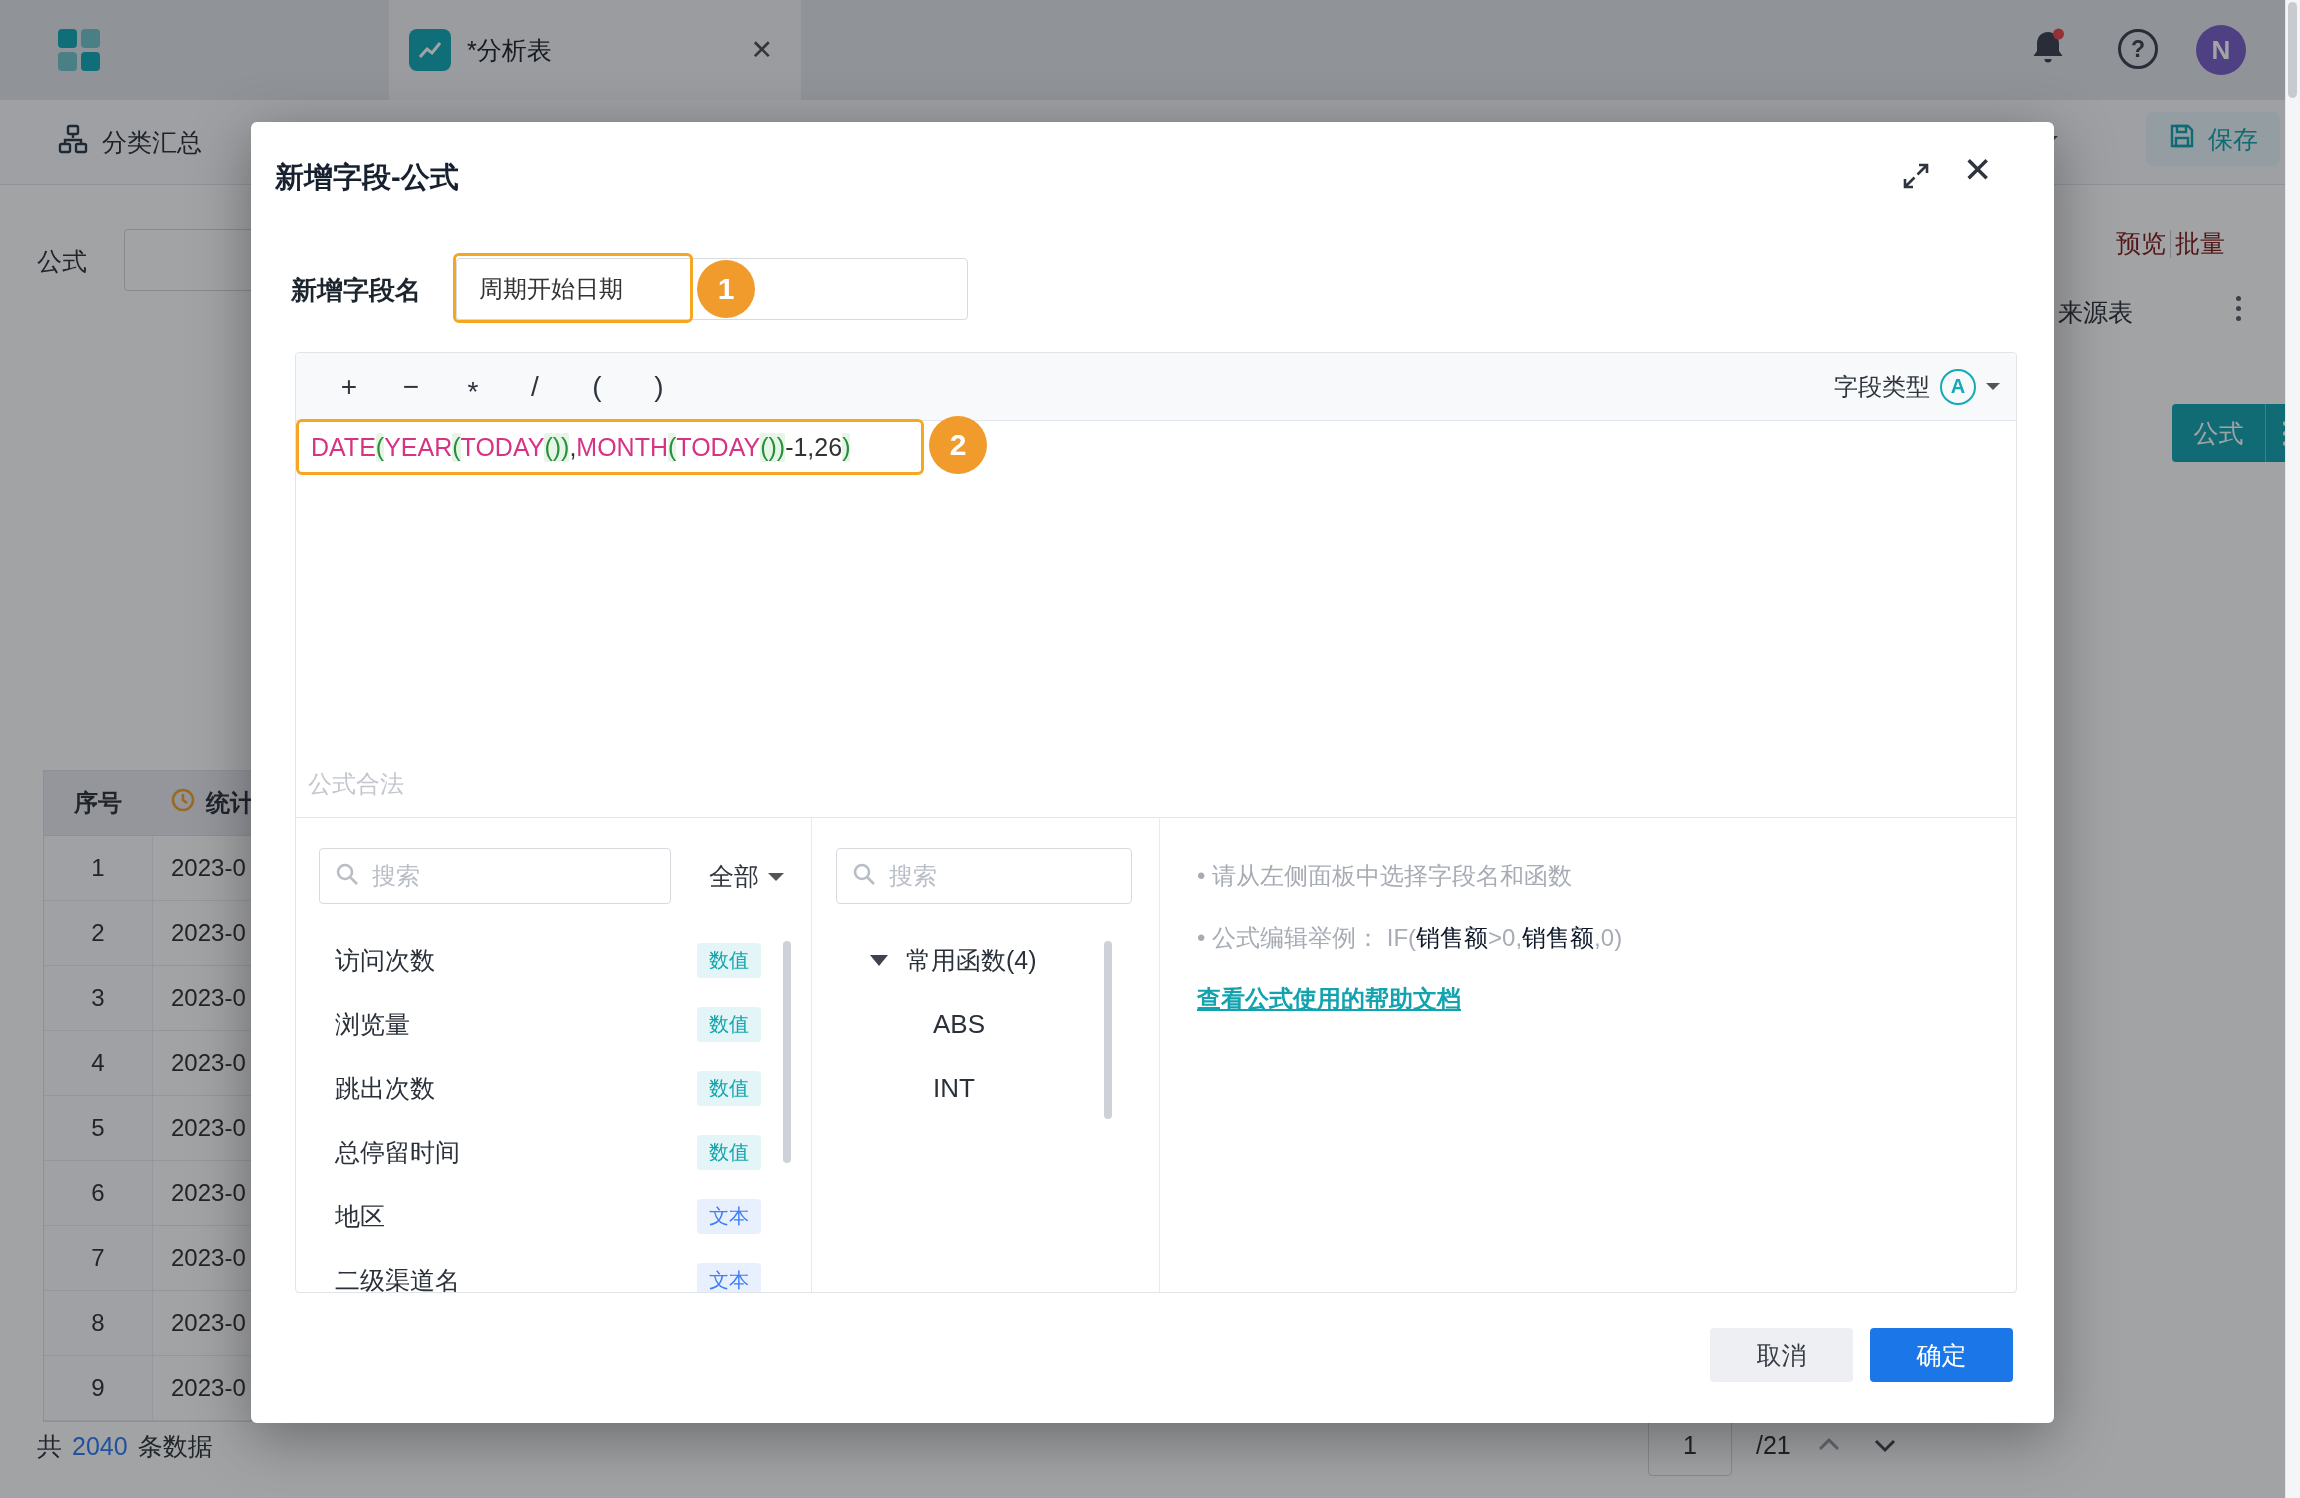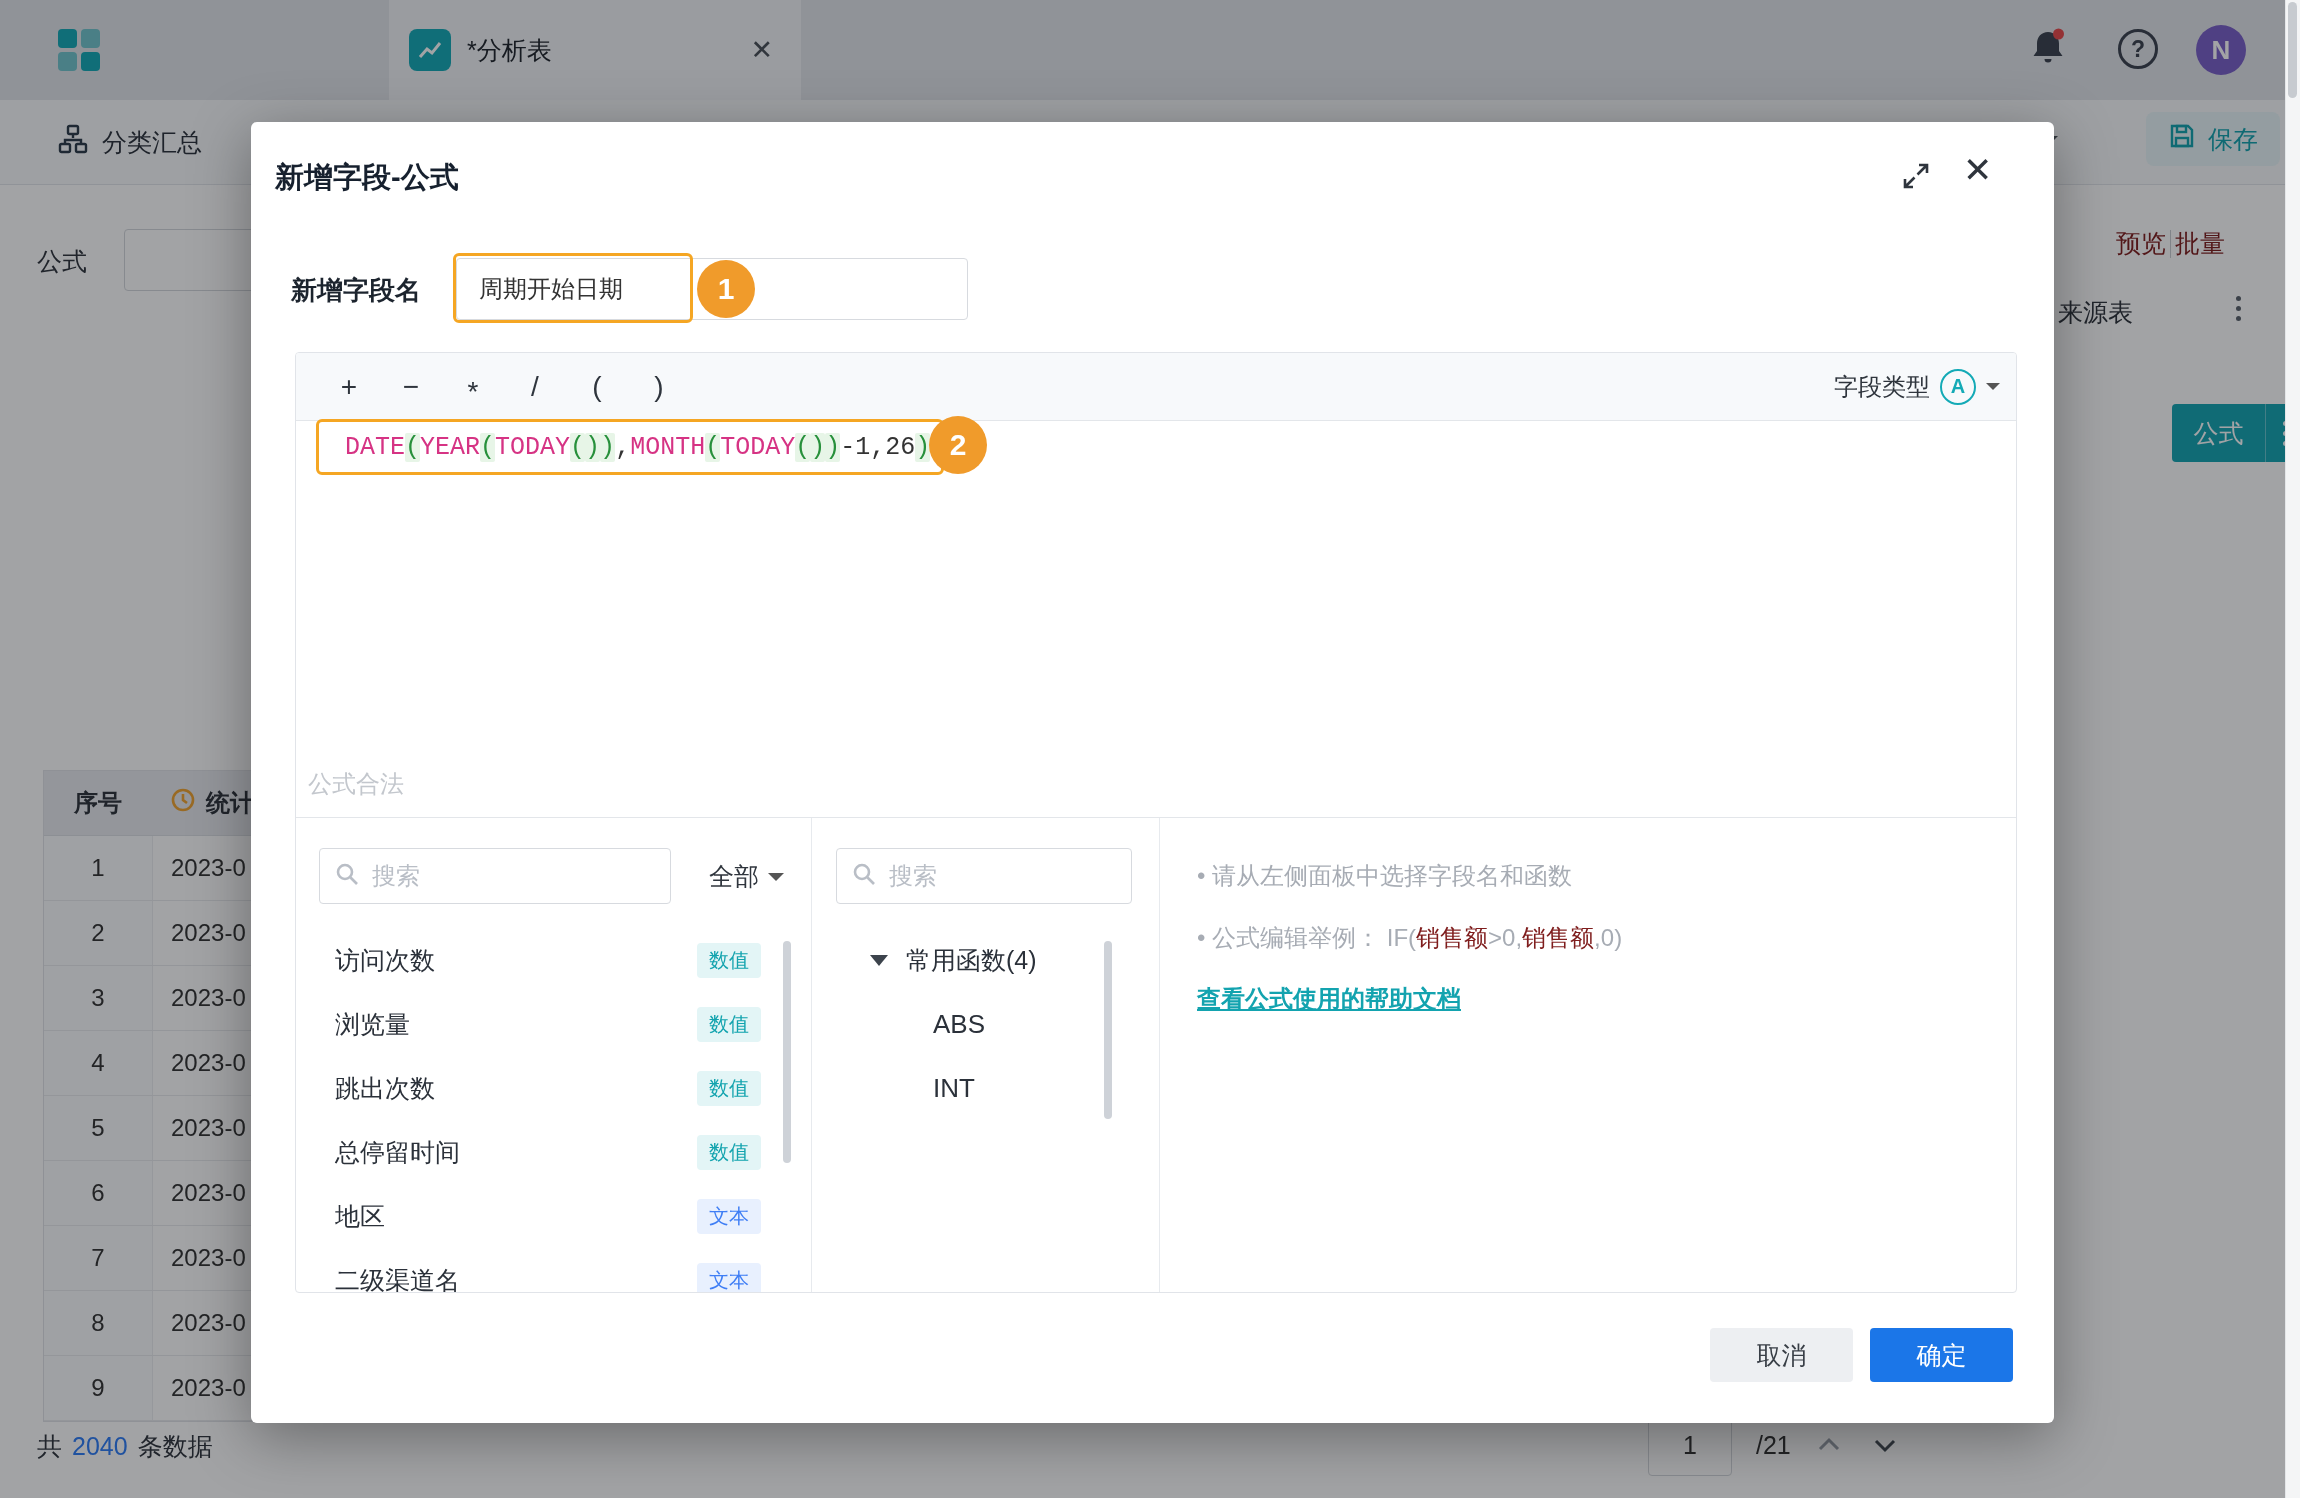--- a/index.html
+++ b/index.html
@@ -90,22 +90,22 @@
                 display:flex;align-items:center;padding-left:30px;gap:16px;}
   .op{width:46px;text-align:center;font-size:28px;color:#2f353d;cursor:pointer;}
   .op-star{transform:translateY(5px);}
   .m-fieldtype{position:absolute;right:16px;top:0;height:67px;gap:10px;cursor:pointer;}
   .ft-label{font-size:24px;color:#2f353d;}
   .ft-badge{width:36px;height:36px;border:2px solid #14aab6;border-radius:50%;box-sizing:border-box;
             color:#14aab6;font-weight:bold;font-size:20px;}
   .ft-caret{width:0;height:0;border:7px solid transparent;border-top-color:#555;margin-top:7px;}
 
   .m-formula{position:absolute;left:0;top:66px;width:628px;height:56px;border:3px solid #f5a623;border-radius:6px;
-             box-sizing:border-box;display:flex;align-items:center;padding-left:26px;
-             font-family:Liberation Mono, monospace;font-size:25px;cursor:text;white-space:pre;margin-left:20px;}
+             box-sizing:border-box;display:flex;align-items:center;padding-left:12px;
+             font-family:Liberation Sans, sans-serif;font-size:25px;cursor:text;white-space:pre;}
   .tk-fn{color:#d63384;}
   .tk-p{color:#27903b;background:#e7f5e7;border-radius:2px;}
   .tk-pl{color:#333;}
   .m-valid{position:absolute;left:12px;top:415px;font-size:24px;color:#c3c7cd;}
 
   .m-panel{position:absolute;left:0;right:0;top:464px;bottom:0;border-top:1px solid #e3e6ea;display:flex;overflow:hidden;}
   .pcol1{width:516px;position:relative;border-right:1px solid #e7eaee;overflow:hidden;box-sizing:border-box;}
   .pcol2{width:348px;position:relative;border-right:1px solid #e7eaee;overflow:hidden;box-sizing:border-box;}
   .pcol3{flex:1;position:relative;}
   .search-box{position:absolute;top:30px;height:56px;border:1px solid #d7dadf;border-radius:4px;background:#fff;
@@ -126,21 +126,21 @@
   .sc1{left:487px;top:123px;height:222px;}
   .sc2{left:292px;top:123px;height:178px;}
   .fn-tree{position:absolute;left:0;top:110px;right:0;}
   .fn-group{height:64px;display:flex;align-items:center;gap:18px;padding-left:58px;font-size:25px;color:#2b313a;cursor:pointer;}
   .tree-caret{width:0;height:0;border-left:9px solid transparent;border-right:9px solid transparent;
               border-top:11px solid #3c434c;}
   .fn-item{height:64px;display:flex;align-items:center;padding-left:121px;font-size:26px;color:#2b313a;cursor:pointer;}
   .h-line{position:absolute;left:37px;font-size:24px;color:#a7acb4;}
   .h-line::before{content:"• ";}
   .h1{top:42px;} .h2{top:104px;}
-  .h-field{color:#7f1d1d;}
+  .h-field{color:#0f172a;}
   .h-link{position:absolute;left:37px;top:165px;font-size:24px;color:#13a3af;font-weight:bold;
           text-decoration:underline;cursor:pointer;}
   .m-cancel{position:absolute;left:1459px;top:1206px;width:143px;height:54px;background:#edeff2;border-radius:4px;
             font-size:25px;color:#383e46;cursor:pointer;}
   .m-ok{position:absolute;left:1619px;top:1206px;width:143px;height:54px;background:#1b76e8;border-radius:4px;
         font-size:25px;color:#fff;cursor:pointer;}
 </style>
 </head>
 <body>
 

